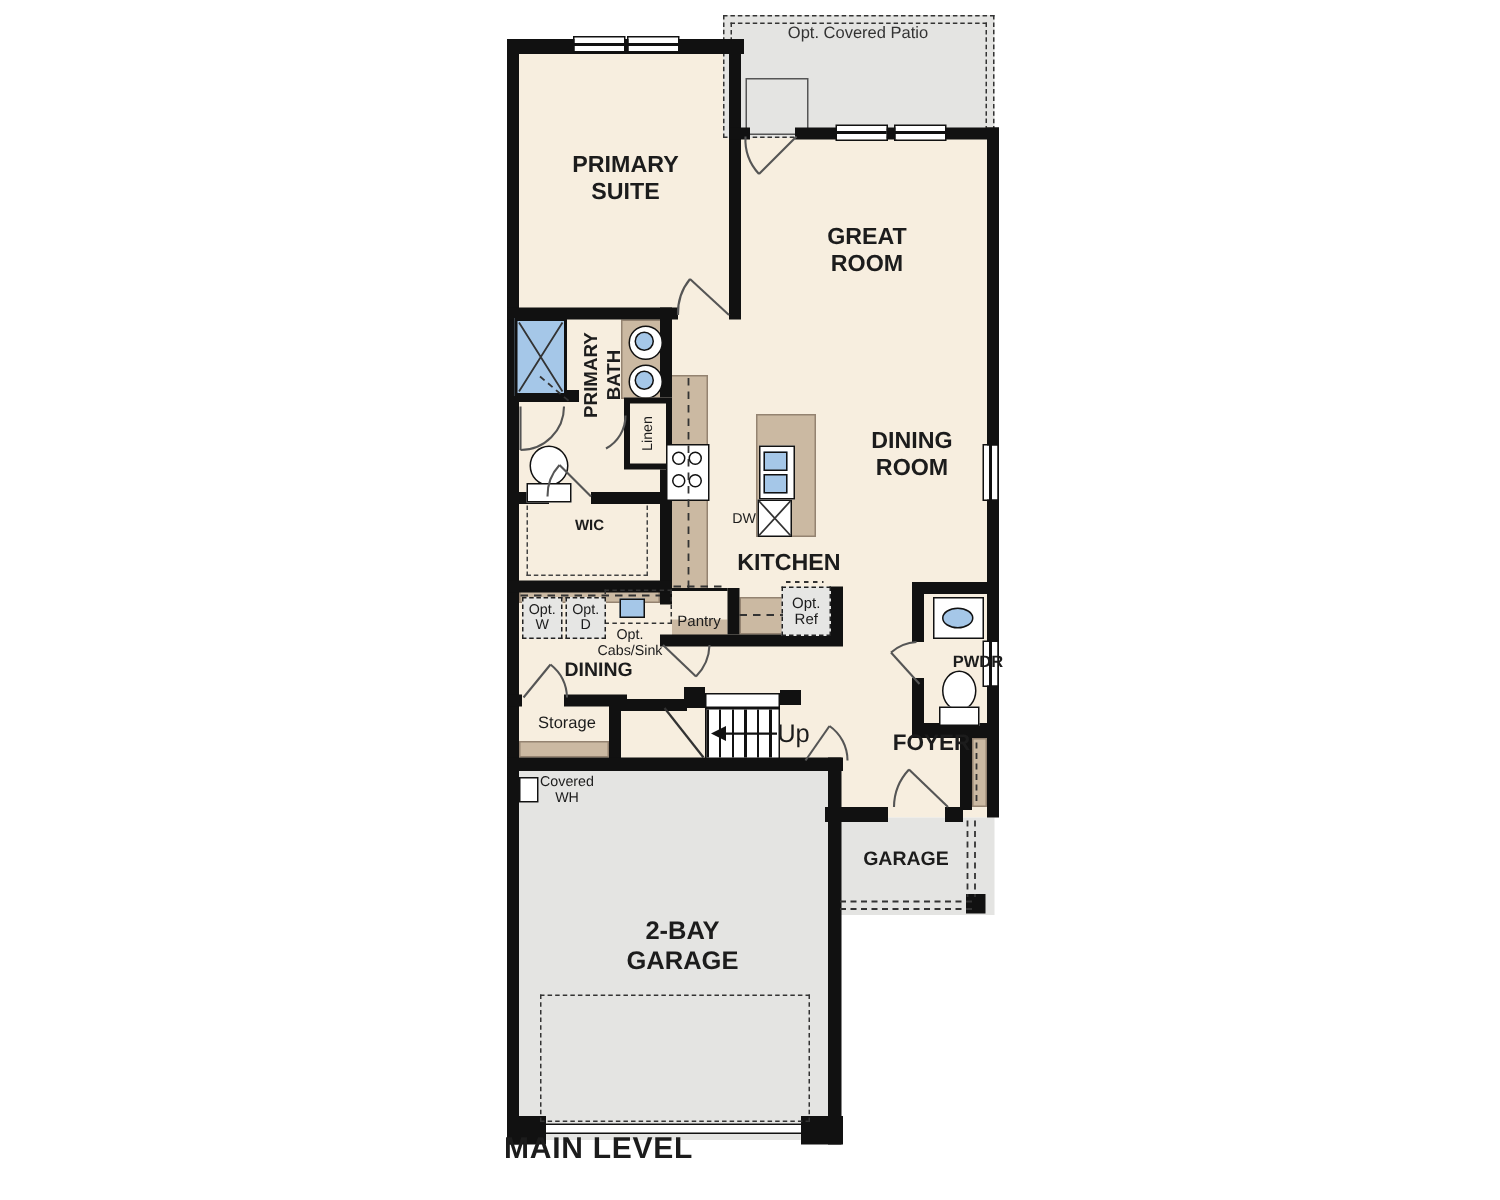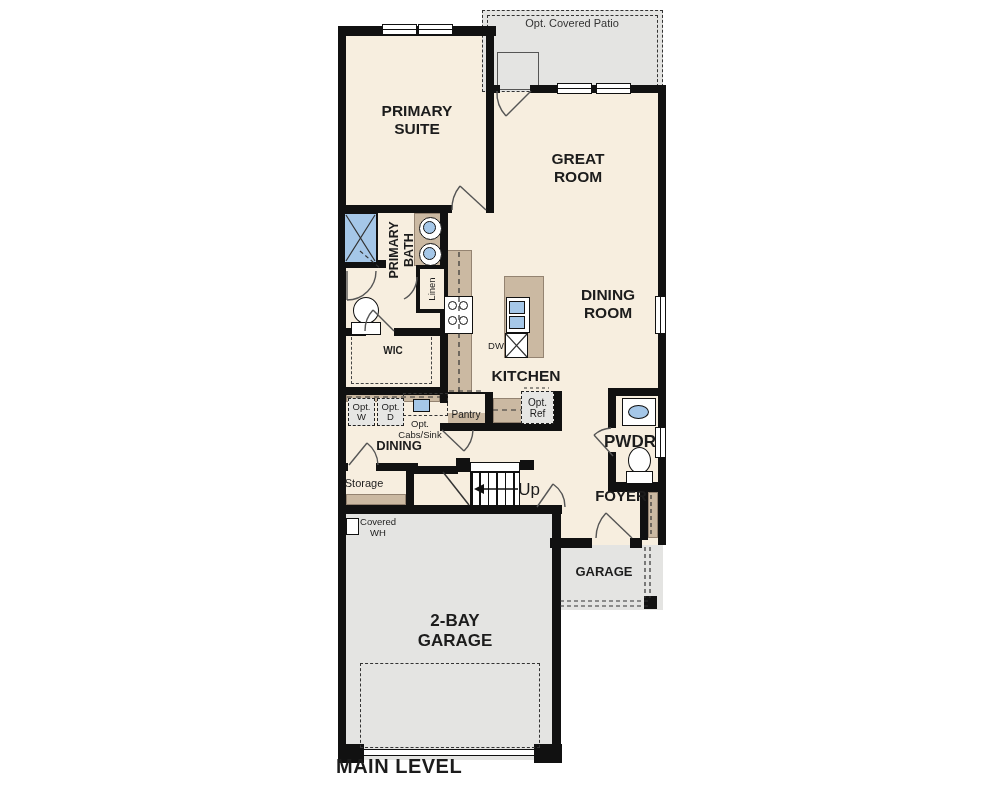--- a/index.html
+++ b/index.html
@@ -195,25 +195,25 @@
 ROOM</div>
   <div class="lbl b rot" style="left:402px;top:250px;font-size:12.5px">PRIMARY
 BATH</div>
   <div class="lbl rot" style="left:432px;top:289px;font-size:9.5px">Linen</div>
   <div class="lbl b" style="left:393px;top:351px;font-size:10px">WIC</div>
   <div class="lbl b" style="left:526px;top:376px;font-size:15.5px">KITCHEN</div>
   <div class="lbl" style="left:466px;top:415px;font-size:10px">Pantry</div>
   <div class="lbl" style="left:420px;top:429px;font-size:9.5px">Opt.
 Cabs/Sink</div>
   <div class="lbl b" style="left:399px;top:446px;font-size:13px">DINING</div>
-  <div class="lbl" style="left:364px;top:483px;font-size:11px">Storage</div>
+  <div class="lbl" style="left:378px;top:483px;font-size:11px">Storage</div>
   <div class="lbl" style="left:529px;top:490px;font-size:17px">Up</div>
   <div class="lbl" style="left:496px;top:346px;font-size:9.5px">DW</div>
   <div class="lbl b" style="left:621px;top:496px;font-size:15px">FOYER</div>
-  <div class="lbl b" style="left:630px;top:442px;font-size:17px">PWDR</div>
+  <div class="lbl b" style="left:652px;top:442px;font-size:11px">PWDR</div>
   <div class="lbl b" style="left:604px;top:572px;font-size:13px">GARAGE</div>
   <div class="lbl b" style="left:455px;top:631px;font-size:17px">2-BAY
 GARAGE</div>
   <div class="lbl" style="left:378px;top:527px;font-size:9.5px">Covered
 WH</div>
   <div class="lbl-left b" style="left:336px;top:755px;font-size:20px;letter-spacing:0.5px">MAIN LEVEL</div>
 
 </div>
 
 </body></html>

